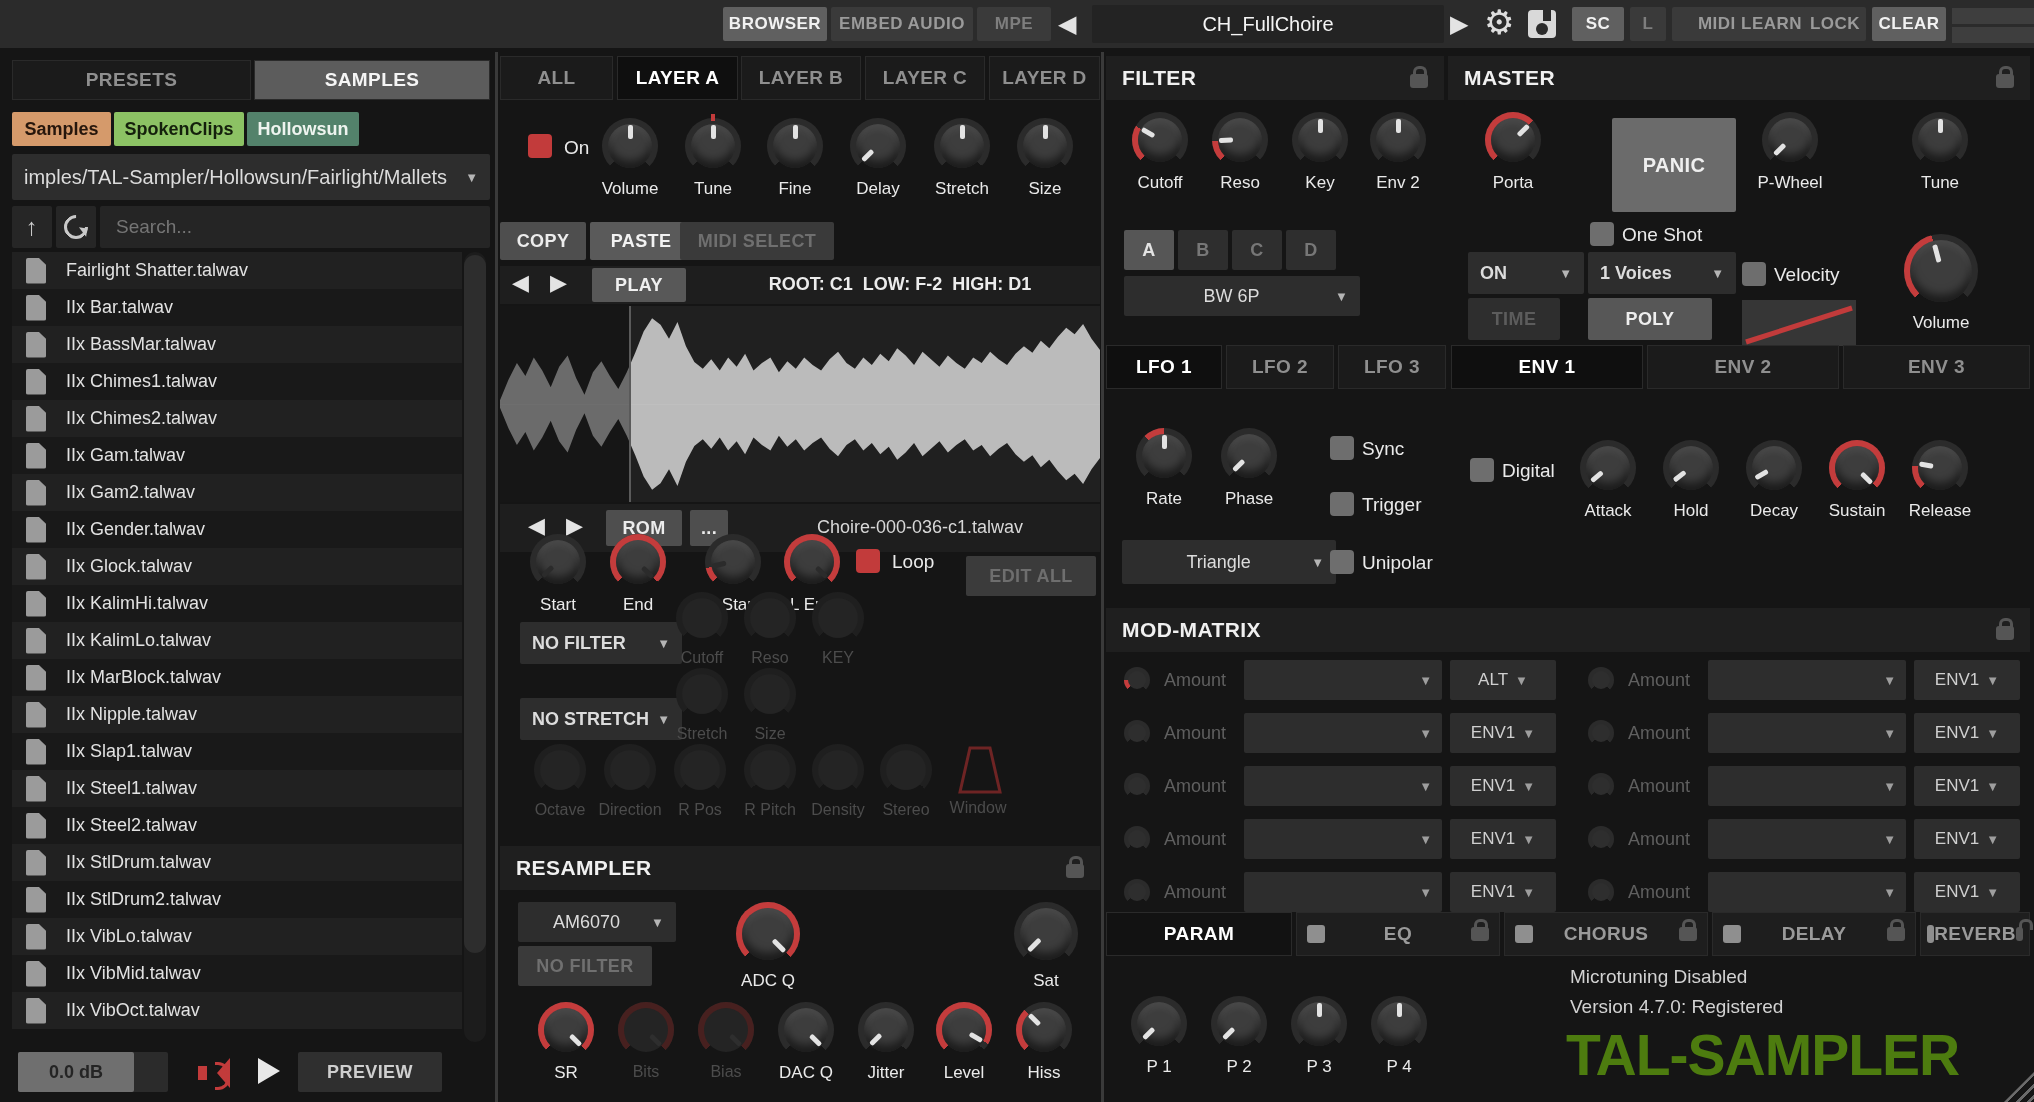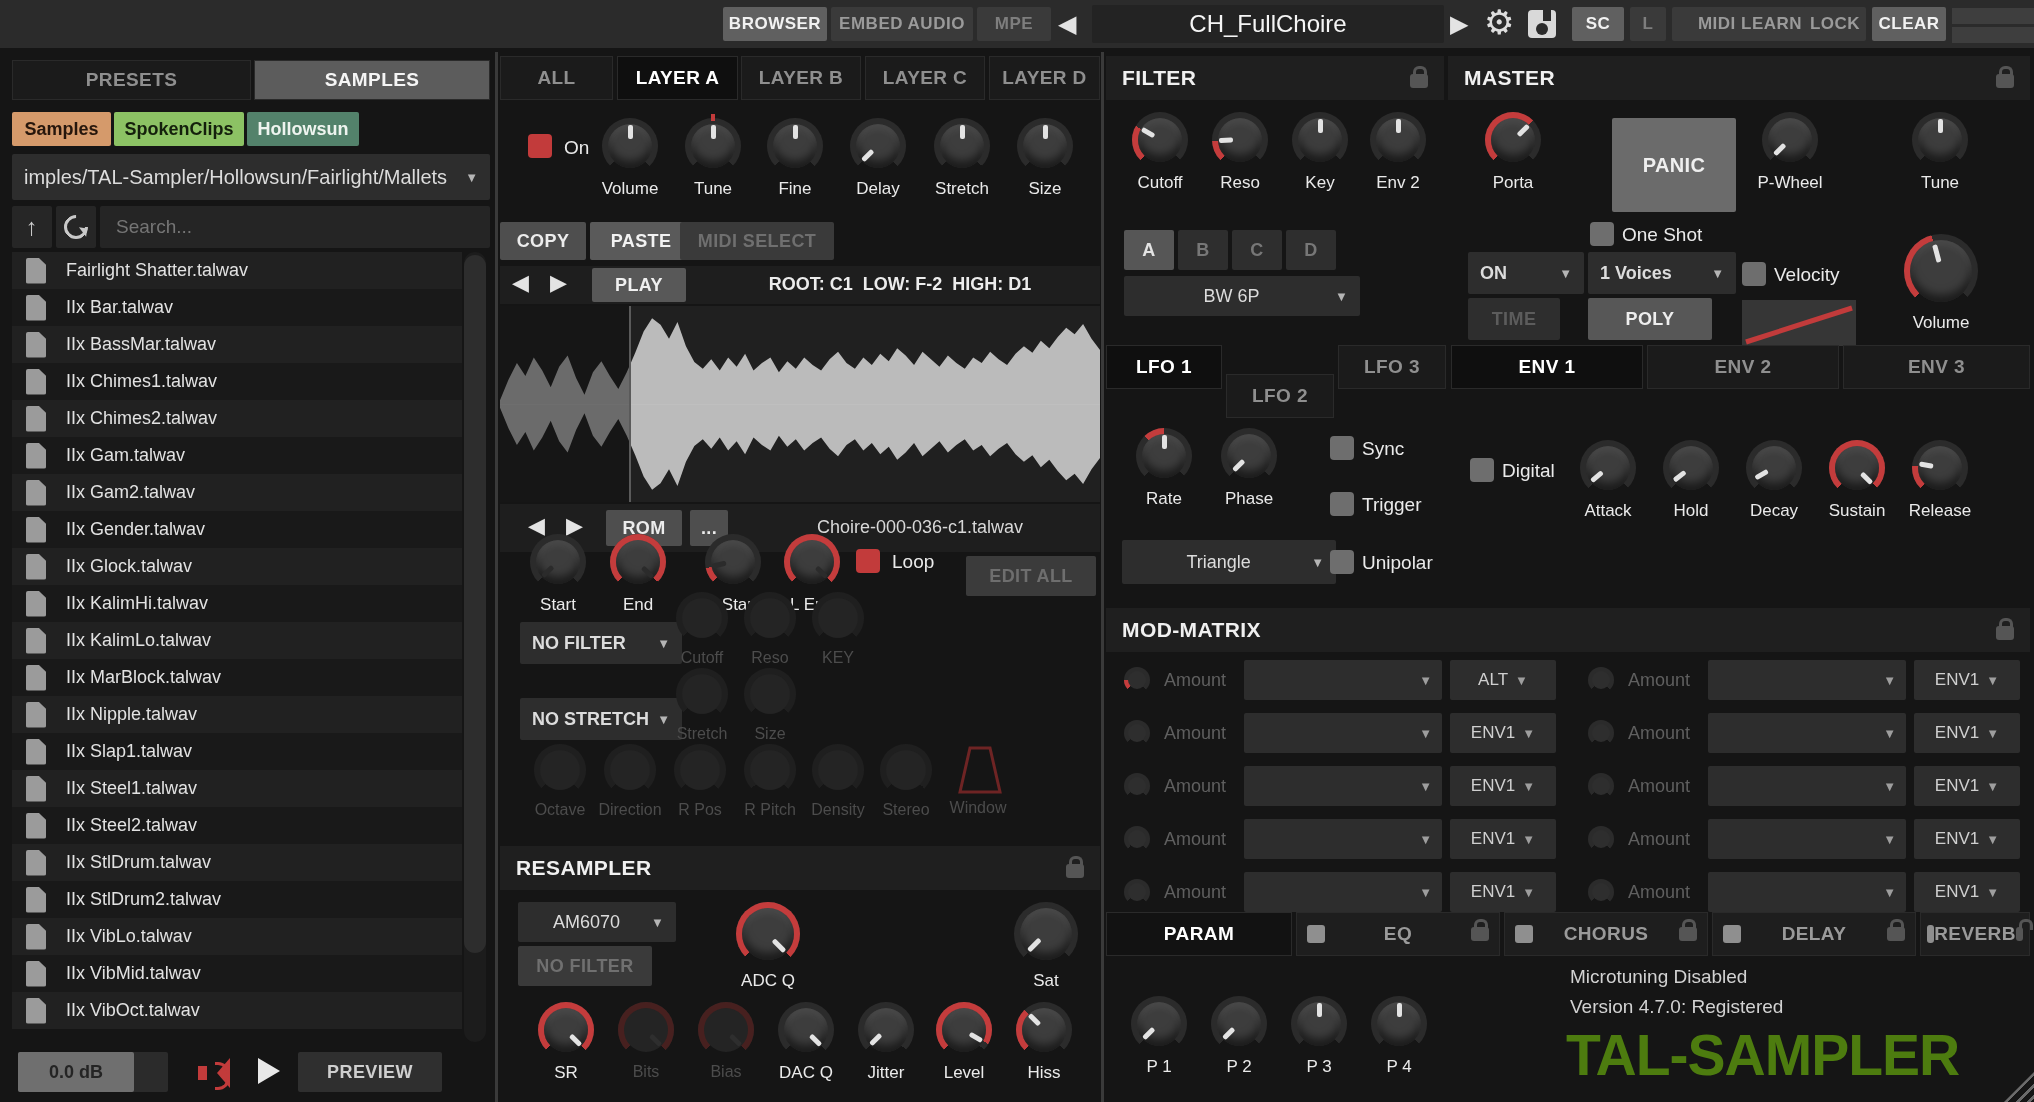--- a/index.html
+++ b/index.html
@@ -7,21 +7,21 @@
        font-family:"Liberation Sans",sans-serif;color:#e6e6e6;}
   .abs{position:absolute;}
   
   #topbar{position:absolute;left:0;top:0;width:2034px;height:48px;background:#2b2b2b;}
   .tbtn{position:absolute;top:7px;height:34px;border-radius:2px;display:flex;align-items:center;justify-content:center;
         font-size:17px;font-weight:700;letter-spacing:.5px;}
   .tbtn.lit{background:#606060;color:#f2f2f2;}
   .tbtn.mid{background:#3a3a3a;color:#9a9a9a;}
   .tbtn.dim{background:#3a3a3a;color:#7e7e7e;}
   #title-box{position:absolute;left:1092px;top:5px;width:352px;height:38px;background:#232323;border-radius:2px;
-             display:flex;align-items:center;justify-content:center;font-size:24px;color:#f5f5f5;}
+             display:flex;align-items:center;justify-content:center;font-size:20px;color:#f5f5f5;}
   .navarrow{position:absolute;top:8px;font-size:24px;color:#e3e3e3;line-height:32px;cursor:default;}
   .gear{position:absolute;top:2px;font-size:34px;color:#dedede;}
   .saveicon{position:absolute;left:1528px;top:10px;width:28px;height:28px;background:#d9d9d9;border-radius:4px;}
   .saveicon::before{content:'';position:absolute;right:5px;top:0;width:8px;height:11px;background:#2b2b2b;}
   .saveicon::after{content:'';position:absolute;left:8px;bottom:3px;width:12px;height:12px;background:#2b2b2b;border-radius:50%;}
   .stub{position:absolute;left:1952px;width:82px;height:16px;background:#3e3e3e;}
   
   .btn{position:absolute;display:flex;align-items:center;justify-content:center;border-radius:2px;
        font-size:18px;font-weight:700;letter-spacing:.4px;}
   .dd{position:absolute;background:#2d2d2d;border-radius:2px;display:flex;align-items:center;
@@ -716,21 +716,21 @@
         <i class="arc" style="--a0:225deg;--as:120deg"></i>
         <i class="body"></i>
         <i class="pw" style="--pt:-15deg"></i>
       </div>
     <div class="klbl">Volume</div>
   </div>
 
   <div class="tab active" style="left:1106px;top:345px;width:116px;height:44px;">
       <span>LFO 1</span>
     </div>
-  <div class="tab" style="left:1226px;top:345px;width:108px;height:44px;margin-top:29px;">
+  <div class="tab" style="left:1226px;top:345px;width:108px;height:44px;">
       <span>LFO 2</span>
     </div>
   <div class="tab" style="left:1338px;top:345px;width:108px;height:44px;">
       <span>LFO 3</span>
     </div>
   <div class="tab active" style="left:1451px;top:345px;width:192px;height:44px;">
       <span>ENV 1</span>
     </div>
   <div class="tab" style="left:1647px;top:345px;width:192px;height:44px;">
       <span>ENV 2</span>

